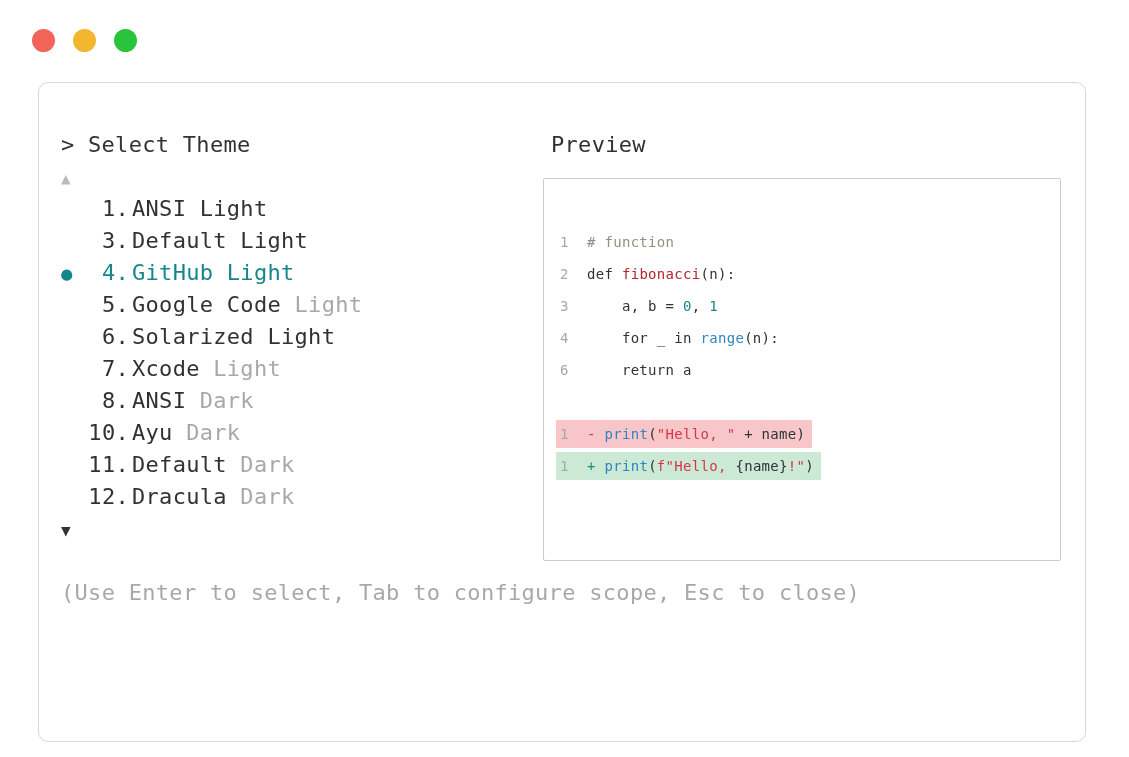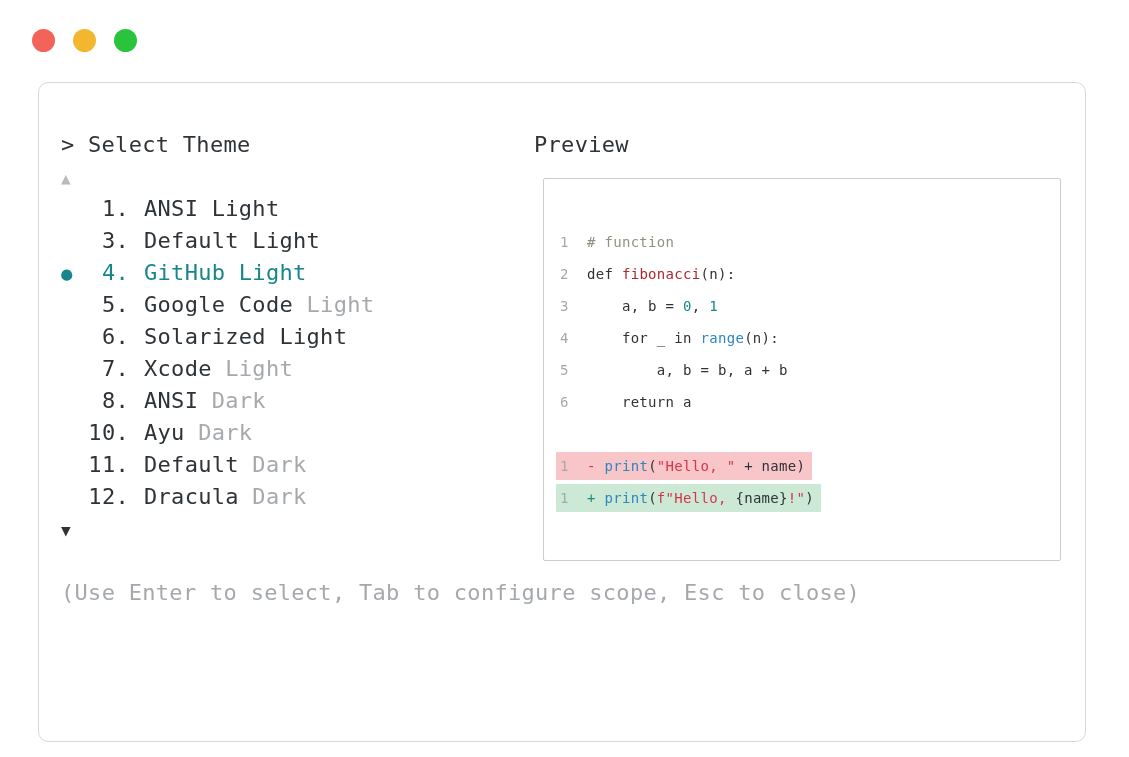--- a/index.html
+++ b/index.html
@@ -23,28 +23,28 @@
   .row {
     height:32px; line-height:32px; white-space:pre;
     font-size:22px; letter-spacing:0.3px; color:var(--text-dark);
   }
   .mk { display:inline-block; width:27px; }
   .mk.bullet { color:var(--accent-teal); font-size:19px; }
   .arrow { font-size:16px; }
   .arrow.up { color:#b8babc; }
   .arrow.down { color:var(--text-dark); }
   .num { display:inline-block; width:41px; text-align:right; }
-  .label { margin-left:15px; }
+  .label { margin-left:3px; }
   .suffix { color:var(--text-muted); }
   .theme-item.selected .num,
   .theme-item.selected .label,
   .theme-item.selected .suffix { color:var(--accent-teal); }
   .footer { color:var(--text-muted); }
 
-  .preview-title { position:absolute; left:495px; top:46px; }
+  .preview-title { position:absolute; left:512px; top:46px; }
   .preview-box {
     position:absolute; left:504px; top:95px; width:518px; height:383px;
     border:1.5px solid #cccdcf; border-radius:2px; background:#ffffff;
     padding:46px 10px 0 12px; overflow:hidden;
   }
   .code-line { height:32px; line-height:32px; white-space:pre; font-size:14px; letter-spacing:0.3px; }
   .line-inner { display:inline-block; line-height:28px; vertical-align:middle; padding:0 7px 0 4px; border-radius:1px; }
   .line-inner.bg-del { background:var(--del-bg); }
   .line-inner.bg-add { background:var(--add-bg); }
   .ln { display:inline-block; width:27px; color:var(--text-muted); }
@@ -88,21 +88,20 @@
     <div class="row footer">(Use Enter to select, Tab to configure scope, Esc to close)</div>
   </div>
 
   <div class="preview-title row">Preview</div>
   <div class="preview-box">
     <div id="code-block">
         <div class="code-line"><span class="line-inner"><span class="ln">1</span><span class="tok-comment"># function</span></span></div>
         <div class="code-line"><span class="line-inner"><span class="ln">2</span><span class="tok-text">def </span><span class="tok-func">fibonacci</span><span class="tok-text">(n):</span></span></div>
         <div class="code-line"><span class="line-inner"><span class="ln">3</span><span class="tok-text">    a, b = </span><span class="tok-number">0</span><span class="tok-text">, </span><span class="tok-number">1</span></span></div>
         <div class="code-line"><span class="line-inner"><span class="ln">4</span><span class="tok-text">    for _ in </span><span class="tok-builtin">range</span><span class="tok-text">(n):</span></span></div>
-        <div class="code-line"><span class="line-inner"><span class="ln">5</span><span class="tok-text">        a, b = b, a + b</span></span></div>
         <div class="code-line"><span class="line-inner"><span class="ln">6</span><span class="tok-text">    return a</span></span></div>
         <div class="code-line"><span class="line-inner"><span class="ln"></span></span></div>
         <div class="code-line"><span class="line-inner bg-del"><span class="ln">1</span><span class="tok-del-sign">- </span><span class="tok-builtin">print</span><span class="tok-text">(</span><span class="tok-string">"Hello, "</span><span class="tok-text"> + name)</span></span></div>
         <div class="code-line"><span class="line-inner bg-add"><span class="ln">1</span><span class="tok-add-sign">+ </span><span class="tok-builtin">print</span><span class="tok-text">(</span><span class="tok-string">f"Hello, </span><span class="tok-text">{name}</span><span class="tok-string">!"</span><span class="tok-text">)</span></span></div>
       </div>
   </div>
 
 </div>
 
 </body></html>

